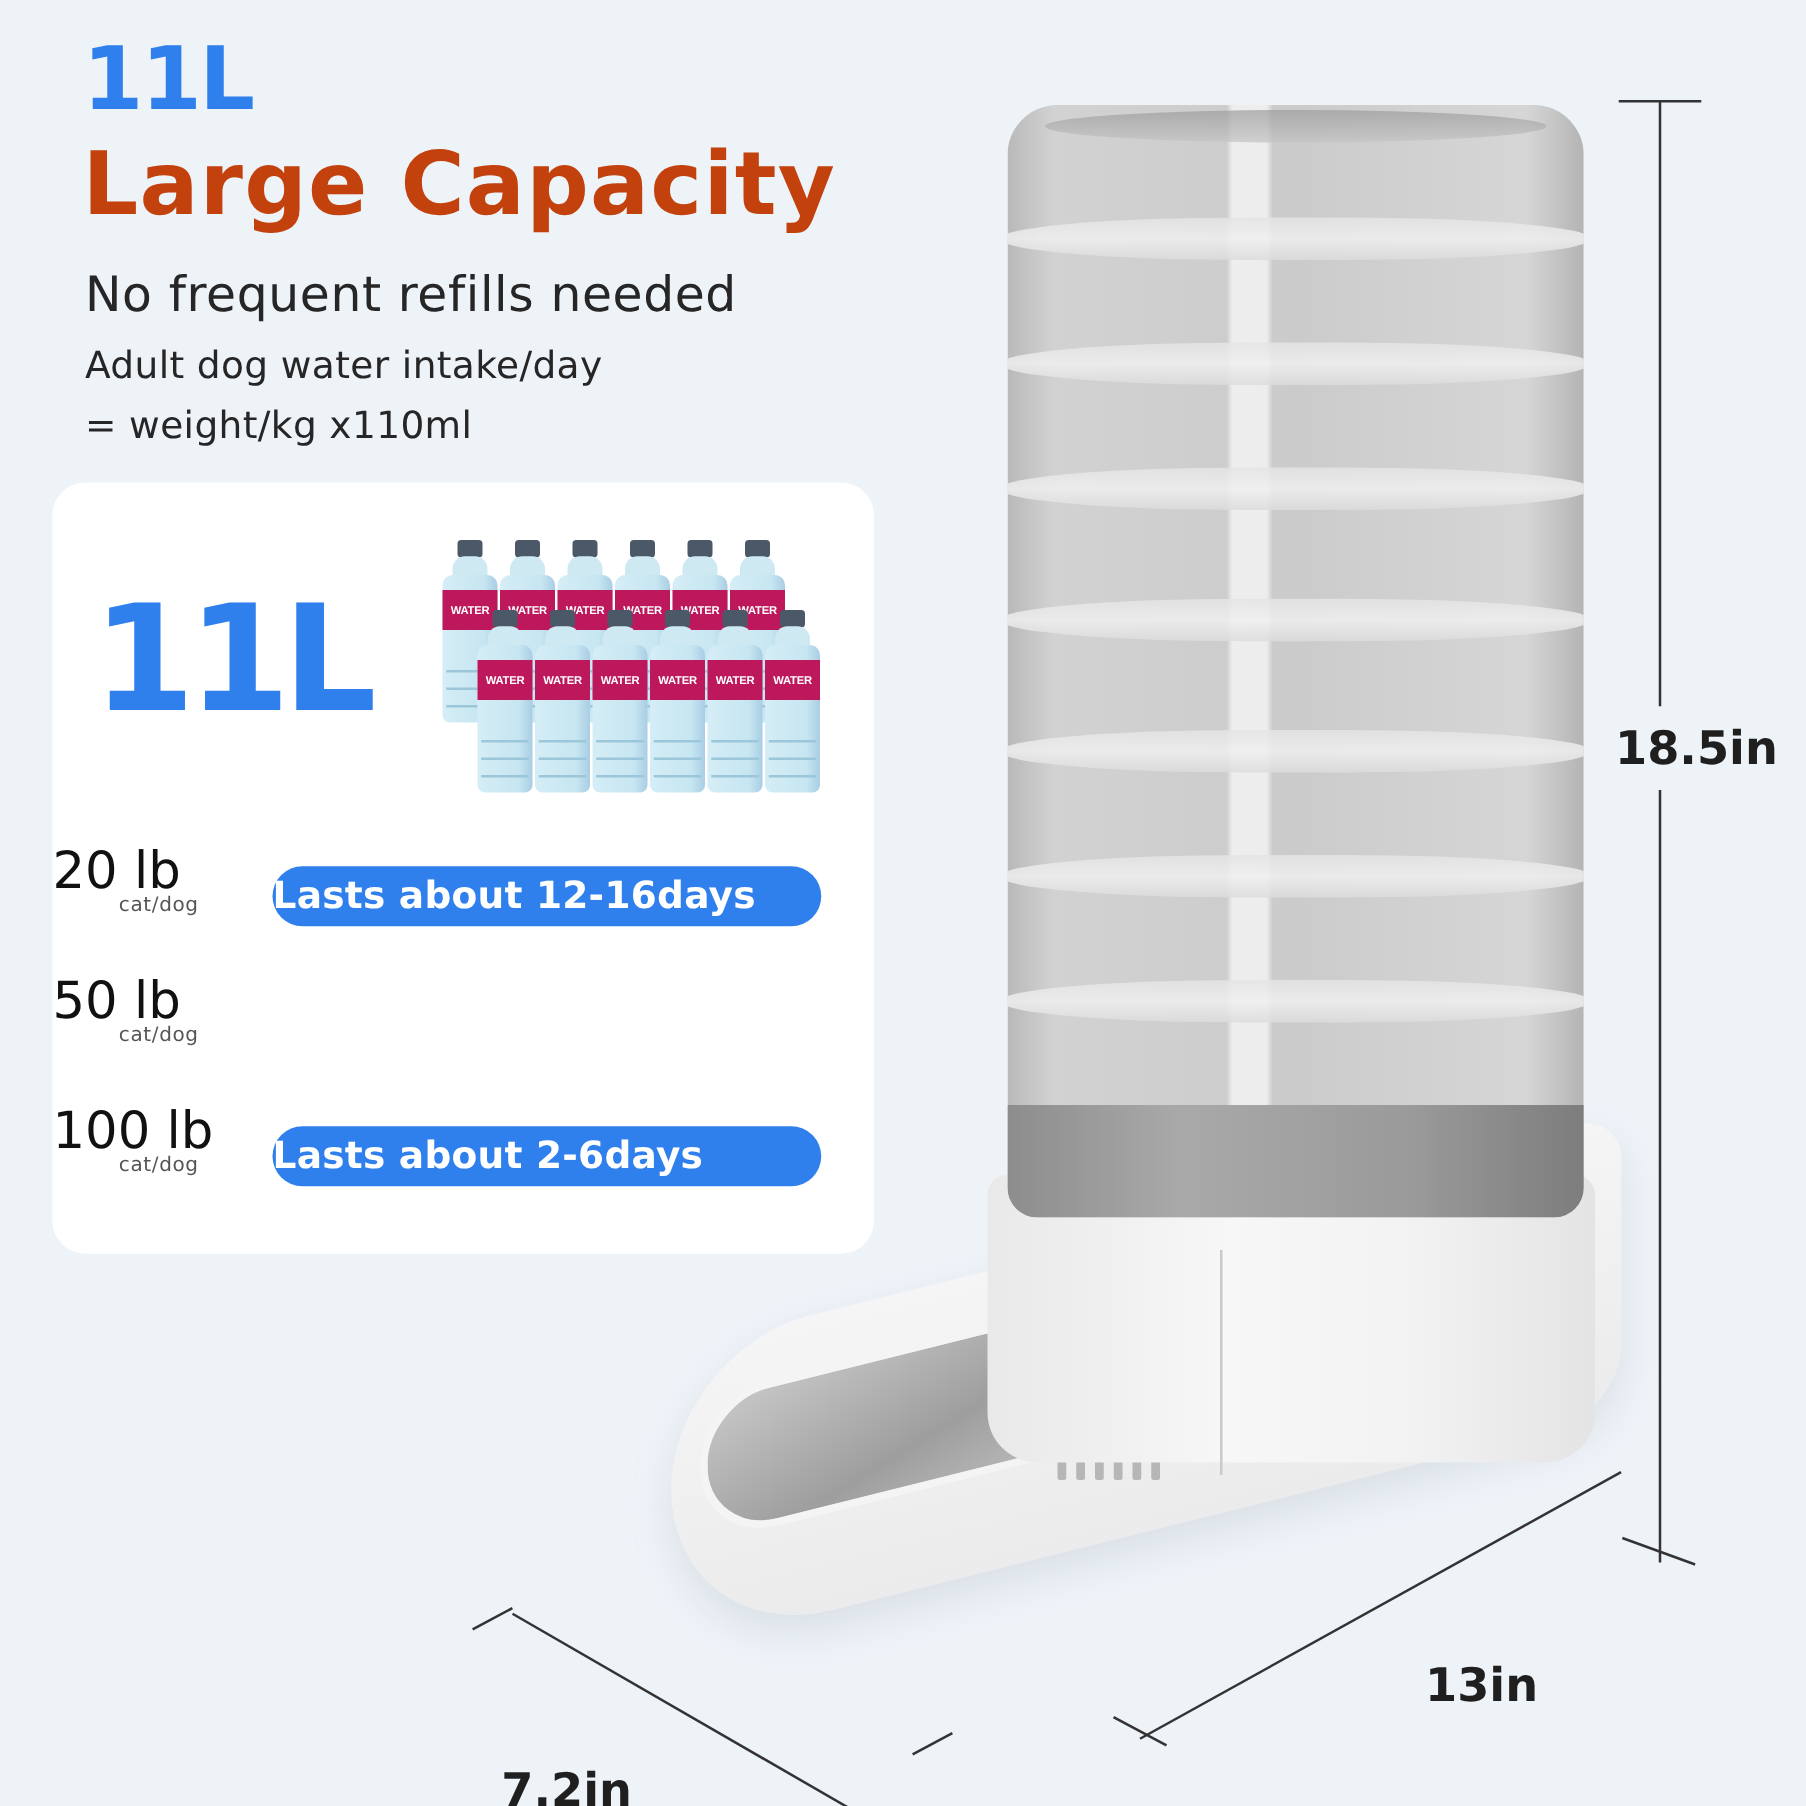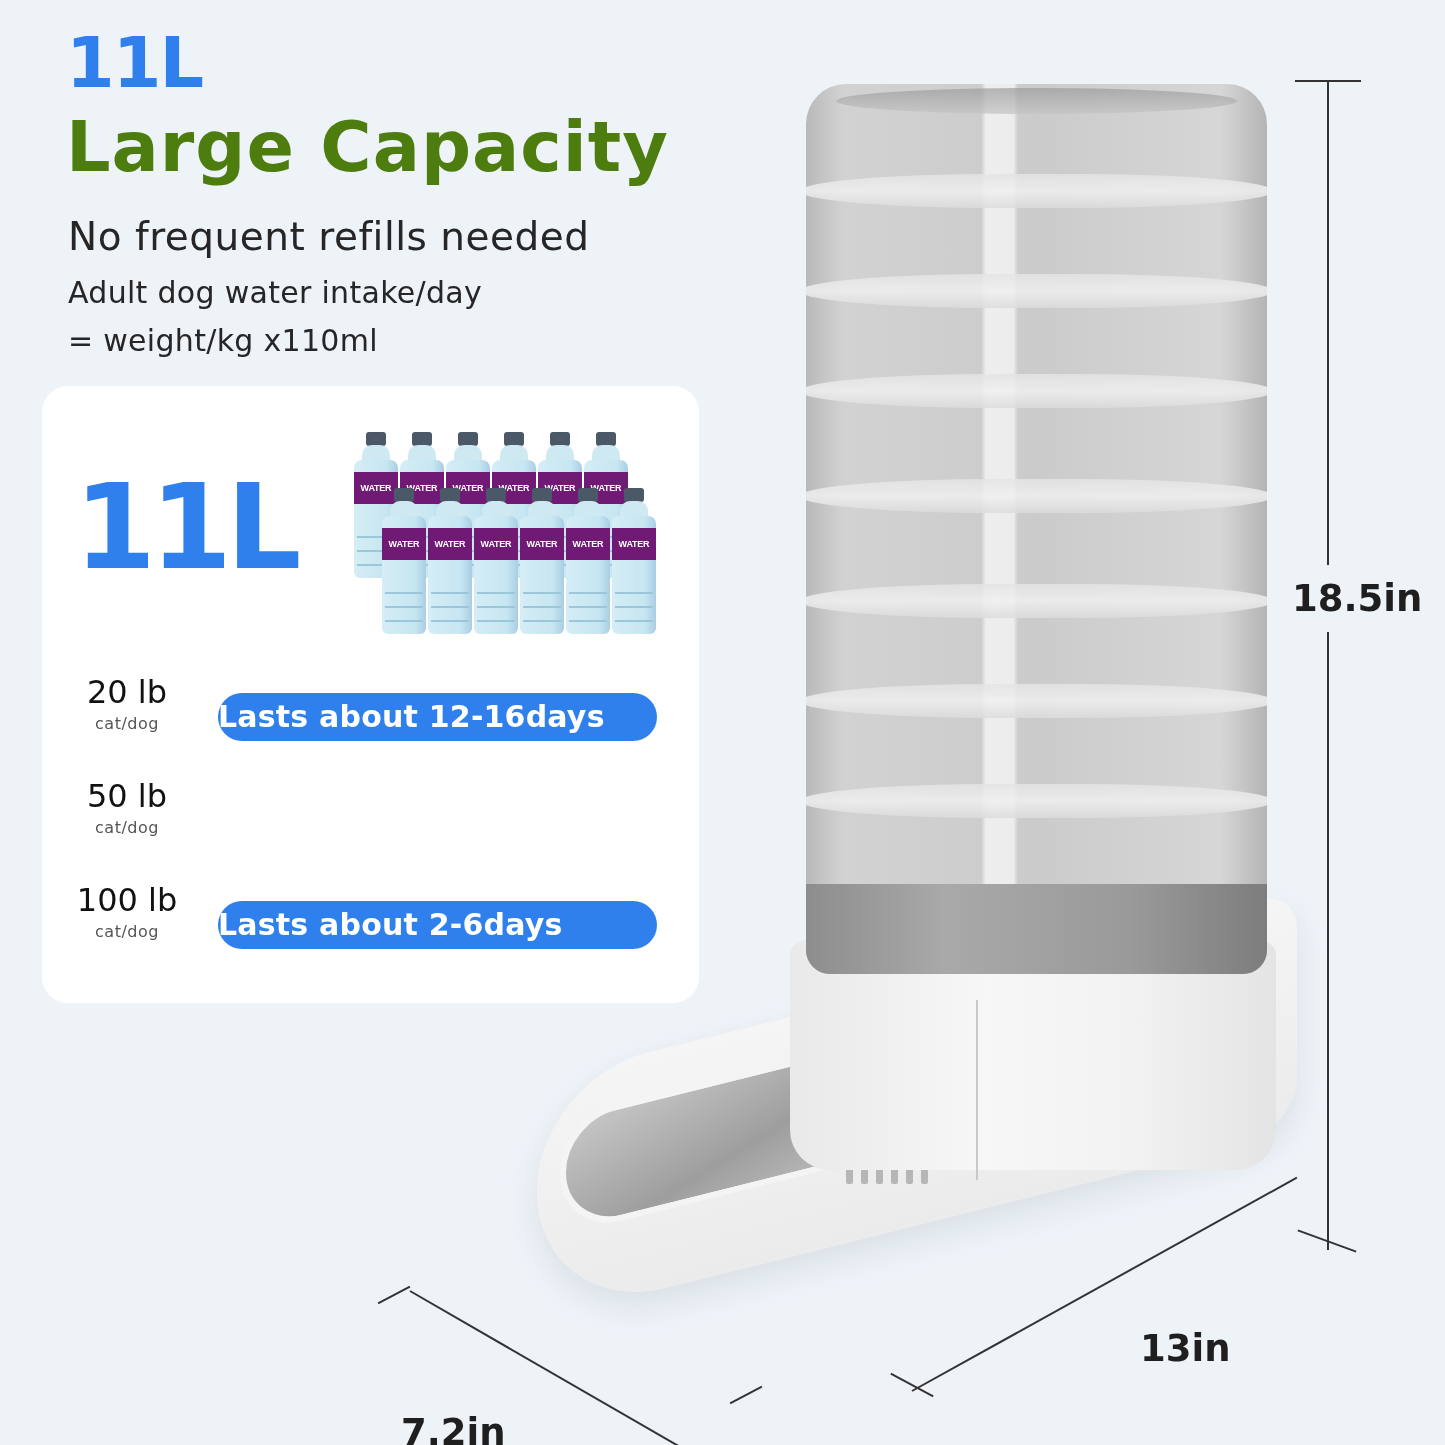--- a/index.html
+++ b/index.html
@@ -12,21 +12,21 @@
   }
 
   
   .hero-capacity {
     position: absolute; left: 66px; top: 28px;
     font-size: 70px; font-weight: bold; color: #2f80ed;
     letter-spacing: -2px; line-height: 1;
   }
   .hero-title {
     position: absolute; left: 66px; top: 112px;
-    font-size: 70px; font-weight: bold; color: #4d7c0f;
+    font-size: 70px; font-weight: bold; color: #c2410c;
     letter-spacing: 1px; line-height: 1;
   }
   .hero-subtitle {
     position: absolute; left: 68px; top: 217px;
     font-size: 39px; color: #262626; line-height: 1;
     letter-spacing: 0.5px;
   }
   .hero-note {
     position: absolute; left: 68px;
     font-size: 30px; color: #262626; line-height: 1;
@@ -67,30 +67,30 @@
   }
   .bottle .body::after {
     content: ""; position: absolute; left: 3px; right: 3px; top: 76px; height: 30px;
     background:
       linear-gradient(#9cc6da,#9cc6da) 0 0/100% 2px no-repeat,
       linear-gradient(#9cc6da,#9cc6da) 0 14px/100% 2px no-repeat,
       linear-gradient(#9cc6da,#9cc6da) 0 28px/100% 2px no-repeat;
   }
   .bottle .label {
     position: absolute; left: 0; top: 40px; width: 44px; height: 32px;
-    background: #701a75; color: #ffffff;
+    background: #be185d; color: #ffffff;
     font-family: "Liberation Sans", sans-serif; font-weight: bold;
     font-size: 9px; line-height: 32px; text-align: center; letter-spacing: -0.2px;
   }
 
   
   .row { position: absolute; left: 0; width: 657px; height: 80px; }
   .row .weight {
-    position: absolute; left: 0; width: 170px; text-align: center;
-    top: 0; font-size: 32px; color: #111; line-height: 1;
+    position: absolute; left: 0; width: 170px; 
+    top: 0; font-size: 41px; color: #111; line-height: 1;
   }
   .row .species {
     position: absolute; left: 0; width: 170px; text-align: center;
     top: 40px; font-size: 16px; color: #555; line-height: 1;
     letter-spacing: 0.5px;
   }
   .row .pill {
     position: absolute; left: 176px; top: 17px;
     width: 439px; height: 48px; border-radius: 24px;
     background: #2f80ed; color: #ffffff;

